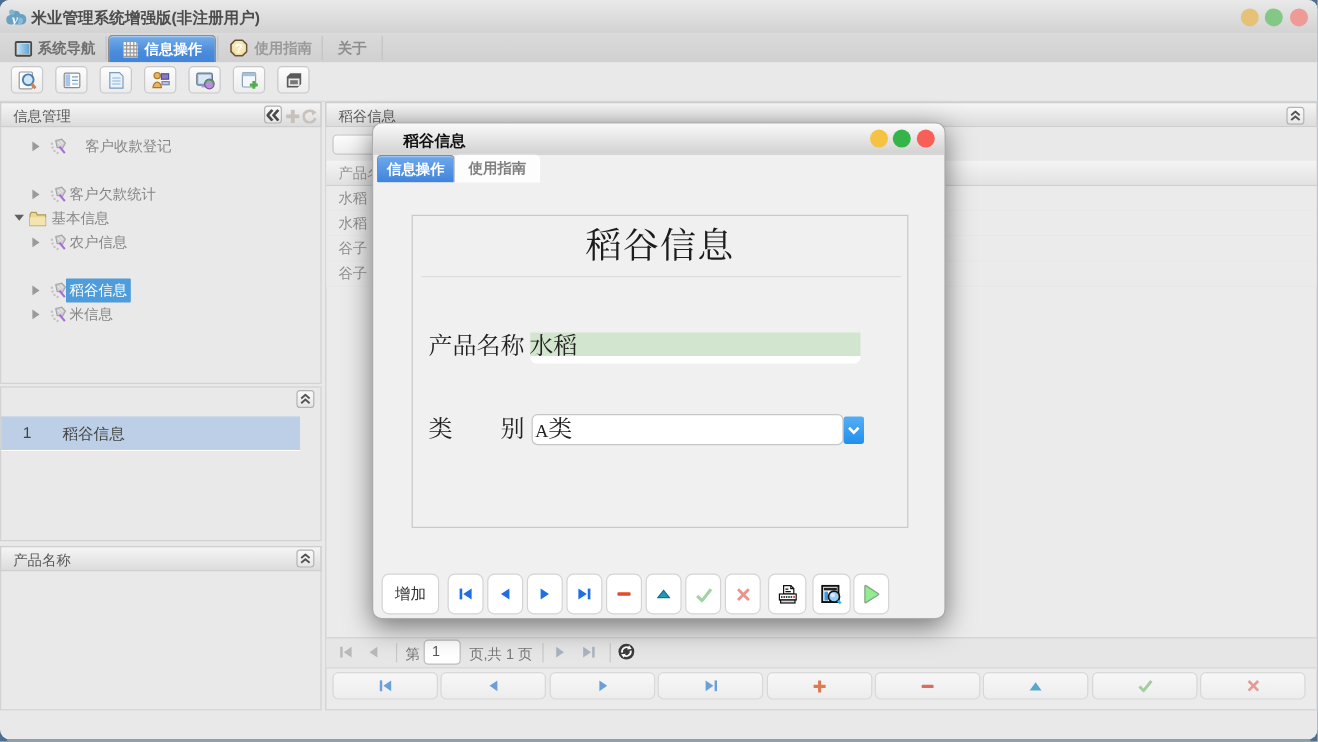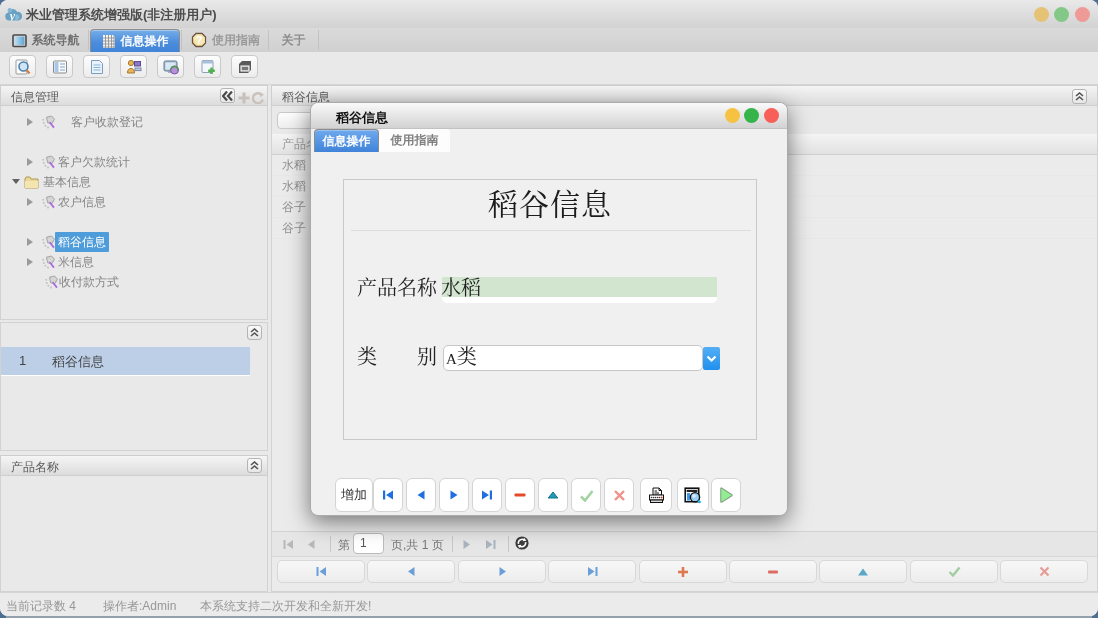--- a/index.html
+++ b/index.html
@@ -266,34 +266,20 @@
           <line x1="8.6" y1="7.2" x2="13" y2="12.6" stroke="#a868e0" stroke-width="1.7"></line>
           <g fill="#c2c2c2">
             <circle cx="2.2" cy="4.8" r="1"></circle>
             <circle cx="2.8" cy="8" r="1"></circle>
             <circle cx="4.4" cy="10.8" r="1"></circle>
             <circle cx="7" cy="12.6" r="1"></circle>
           </g>
         </svg></span>
       <span class="txt" style="left:57px">米信息</span>
     </div>
-<div class="abs trow" style="top:272px">
-      <span style="position:absolute;left:43px;top:3px"><svg width="15" height="14" viewBox="0 0 15 14">
-          <path d="M5.5 2.2 L10.5 1 l3 3.2 L11 8.6 L6.6 7.8 z" fill="#d0d0d0" stroke="#a6a6a6" stroke-width="1"></path>
-          <path d="M7 3.5 l2.5 2.5 M9 2.5 l2.5 2.5" stroke="#e4e4e4" stroke-width="1"></path>
-          <line x1="8.6" y1="7.2" x2="13" y2="12.6" stroke="#a868e0" stroke-width="1.7"></line>
-          <g fill="#c2c2c2">
-            <circle cx="2.2" cy="4.8" r="1"></circle>
-            <circle cx="2.8" cy="8" r="1"></circle>
-            <circle cx="4.4" cy="10.8" r="1"></circle>
-            <circle cx="7" cy="12.6" r="1"></circle>
-          </g>
-        </svg></span>
-      <span class="txt" style="left:58px">收付款方式</span>
-    </div>
 <div class="abs" id="panelB"></div>
 <div class="abs cbtn" style="left:247px;top:325px">
       <svg width="9" height="9" viewBox="0 0 9 9">
         <g fill="none" stroke="#555" stroke-width="1.6">
           <path d="M1 4 l3.5-3 l3.5 3"></path>
           <path d="M1 8 l3.5-3 l3.5 3"></path>
         </g>
       </svg>
     </div>
 <div class="abs" id="iwrow">
@@ -415,25 +401,20 @@
       </svg>
     </div>
 <div class="abs bbtn" style="left:1000px">
       <svg width="11" height="11" viewBox="0 0 11 11">
         <g stroke="#e59b94" stroke-width="2.2">
           <line x1="1.5" y1="1.5" x2="9.5" y2="9.5"></line>
           <line x1="9.5" y1="1.5" x2="1.5" y2="9.5"></line>
         </g>
       </svg>
     </div>
-<div class="abs" id="status">
- <span style="left:6px">当前记录数 4</span>
- <span style="left:103px">操作者:Admin</span>
- <span style="left:200px">本系统支持二次开发和全新开发!</span>
-</div>
 <div class="abs" id="dialog">
 <div class="abs" id="dtitle"></div>
 <div class="abs" style="left:25px;top:6px;font-size:13px;font-weight:bold;color:#111">稻谷信息</div>
 <div class="dtl" style="left:414px;background:#f5c242"></div>
 <div class="dtl" style="left:433px;background:#35b44a"></div>
 <div class="dtl" style="left:453px;background:#f75f58"></div>
 <div class="abs" id="dtab1">信息操作</div>
 <div class="abs" id="dtab2">使用指南</div>
 <div class="abs" id="dform">
 <div id="dhead">稻谷信息</div>
@@ -446,21 +427,21 @@
           <span>别</span>
         </div>
 <div id="dsel"></div>
 <div class="dval" style="left:102px;top:161px"><span style="font-size:15px">A</span>类</div>
 <div id="dselbtn">
           <svg width="11" height="8" viewBox="0 0 11 8">
             <path d="M1.5 1.5 l4 4 l4-4" fill="none" stroke="#fff" stroke-width="2.2"></path>
           </svg>
         </div>
 </div>
-<div class="dbtn" style="left:24px;width:38px;font-size:13px;color:#333">增加</div>
+<div class="dbtn" style="left:7px;width:48px;font-size:13px;color:#333">增加</div>
 <div class="dbtn" style="left:62px;width:30px">
         <svg width="14" height="14" viewBox="0 0 14 14">
           <rect x="2" y="2.5" width="2.2" height="9" fill="#1f6fe0"></rect>
           <polygon points="12,2.5 12,11.5 5,7" fill="#1f6fe0"></polygon>
         </svg>
       </div>
 <div class="dbtn" style="left:95px;width:30px">
         <svg width="14" height="14" viewBox="0 0 14 14">
           <polygon points="10.5,2.5 10.5,11.5 3.5,7" fill="#1f6fe0"></polygon>
         </svg>

